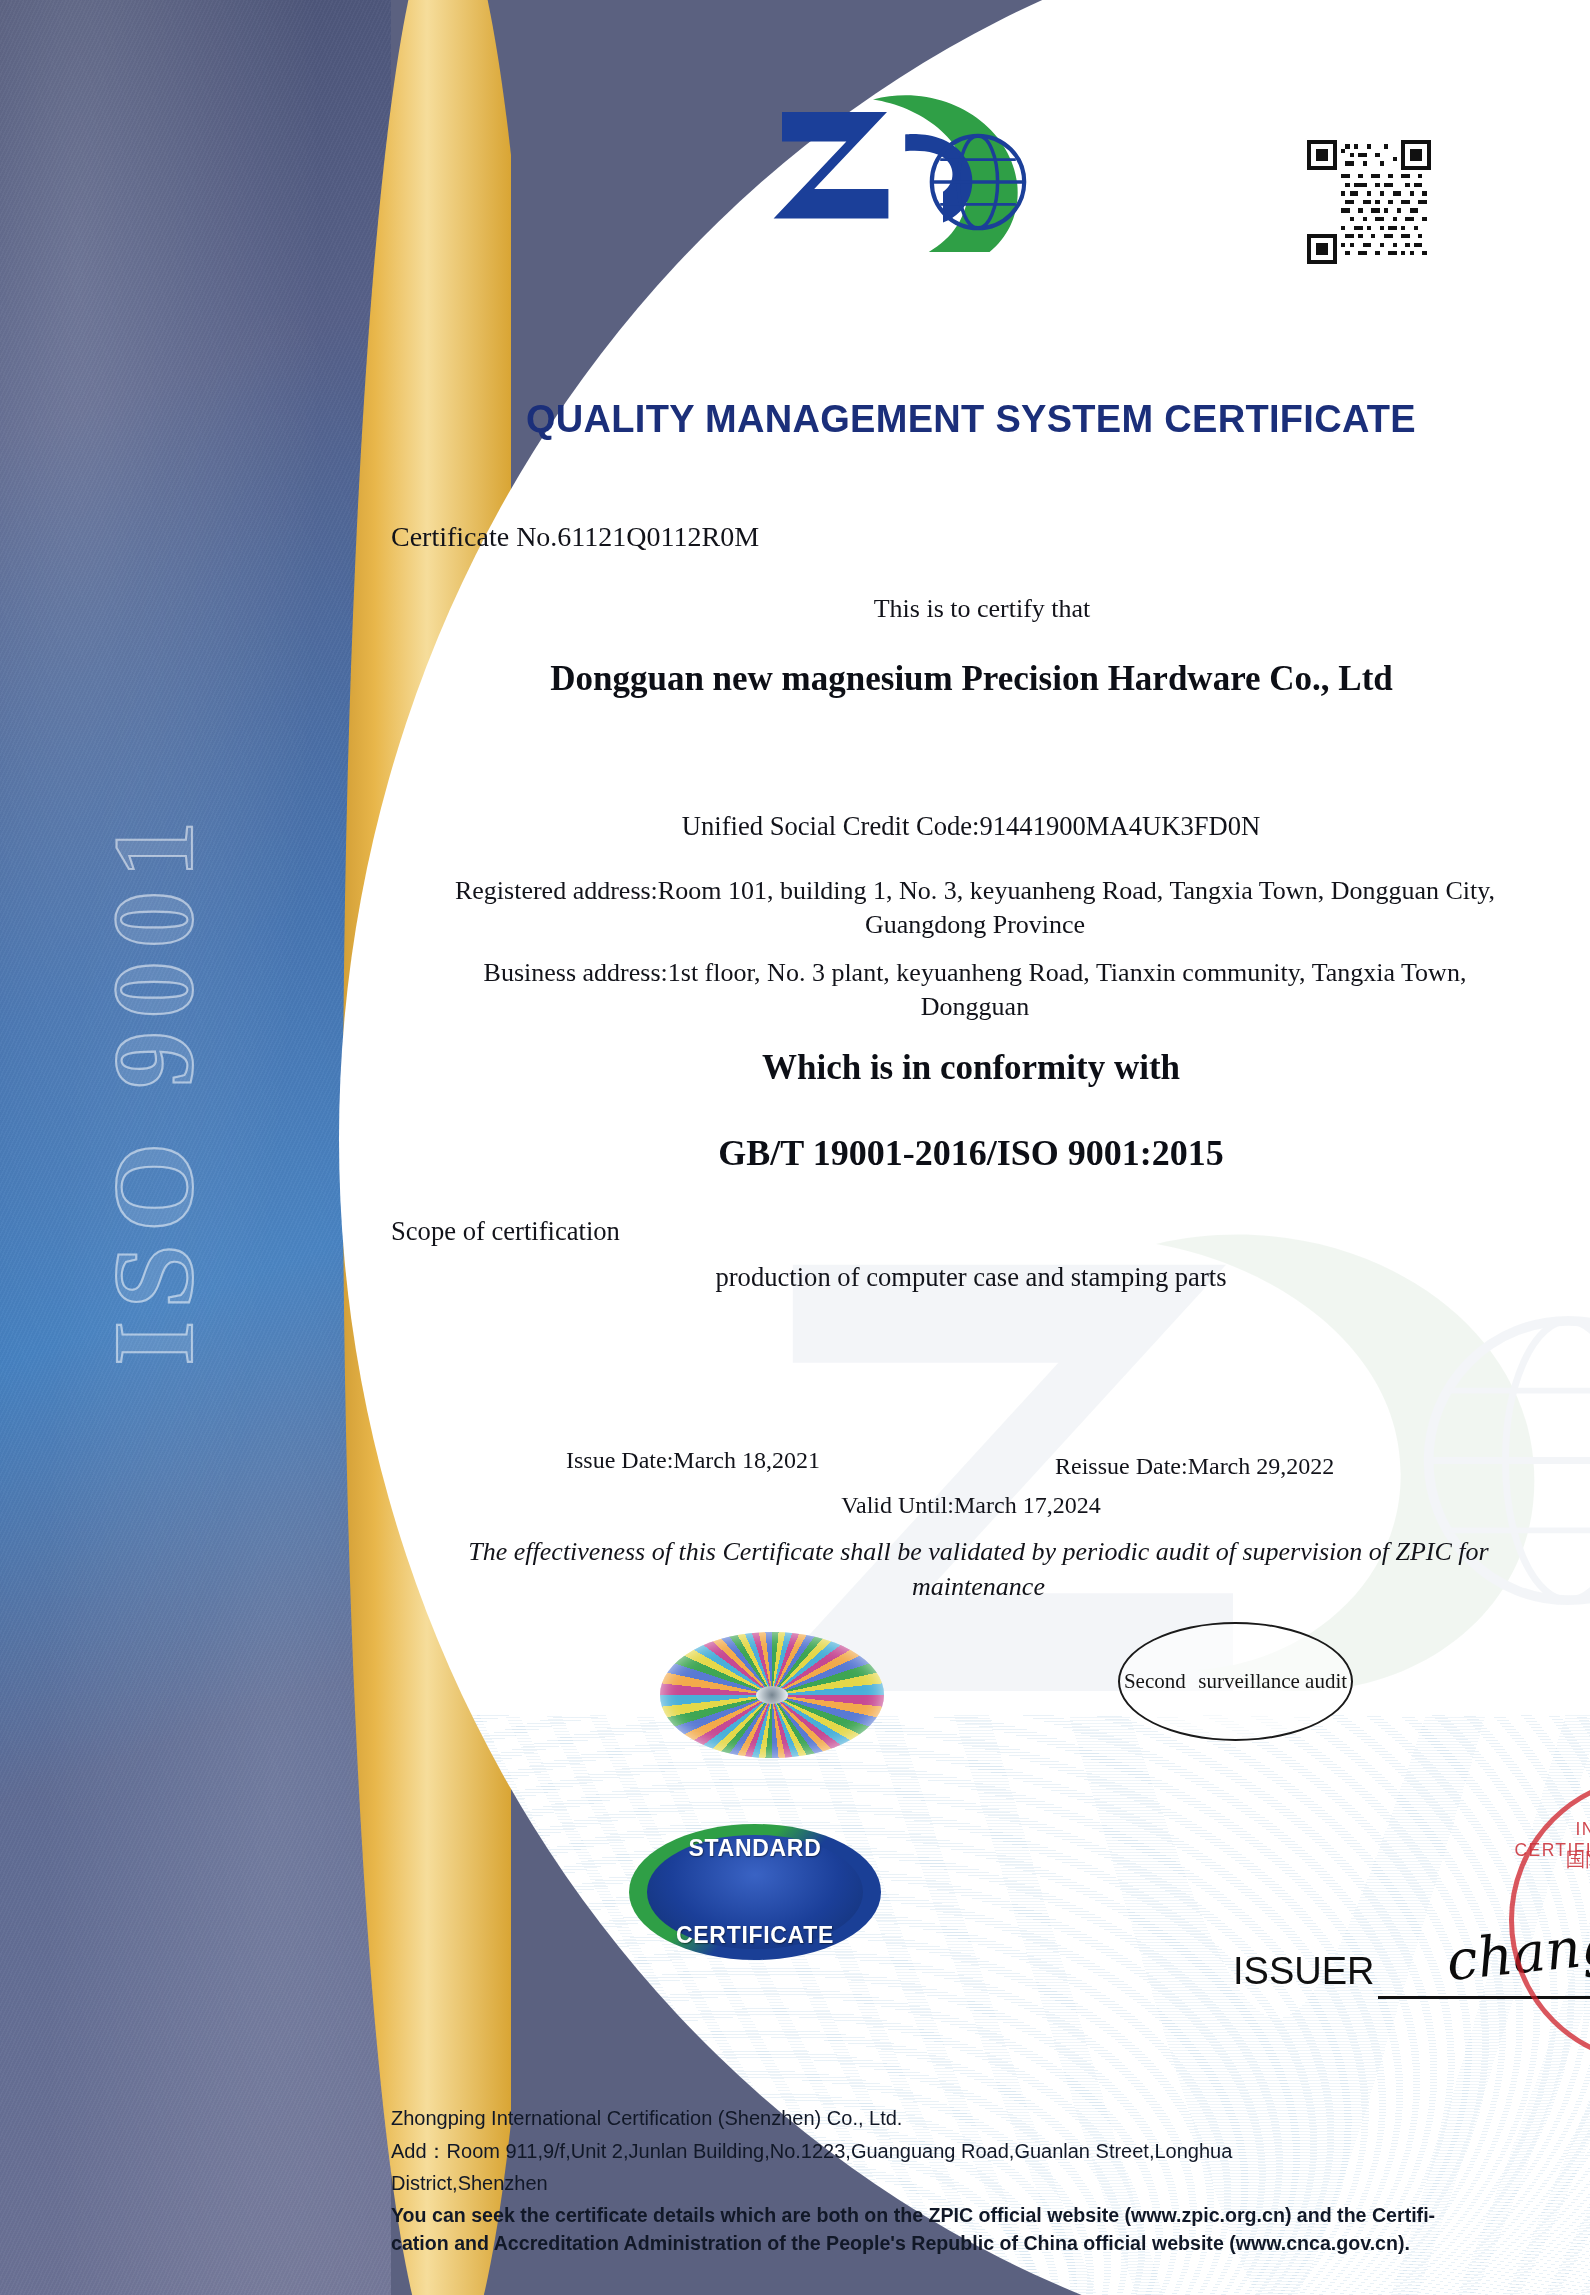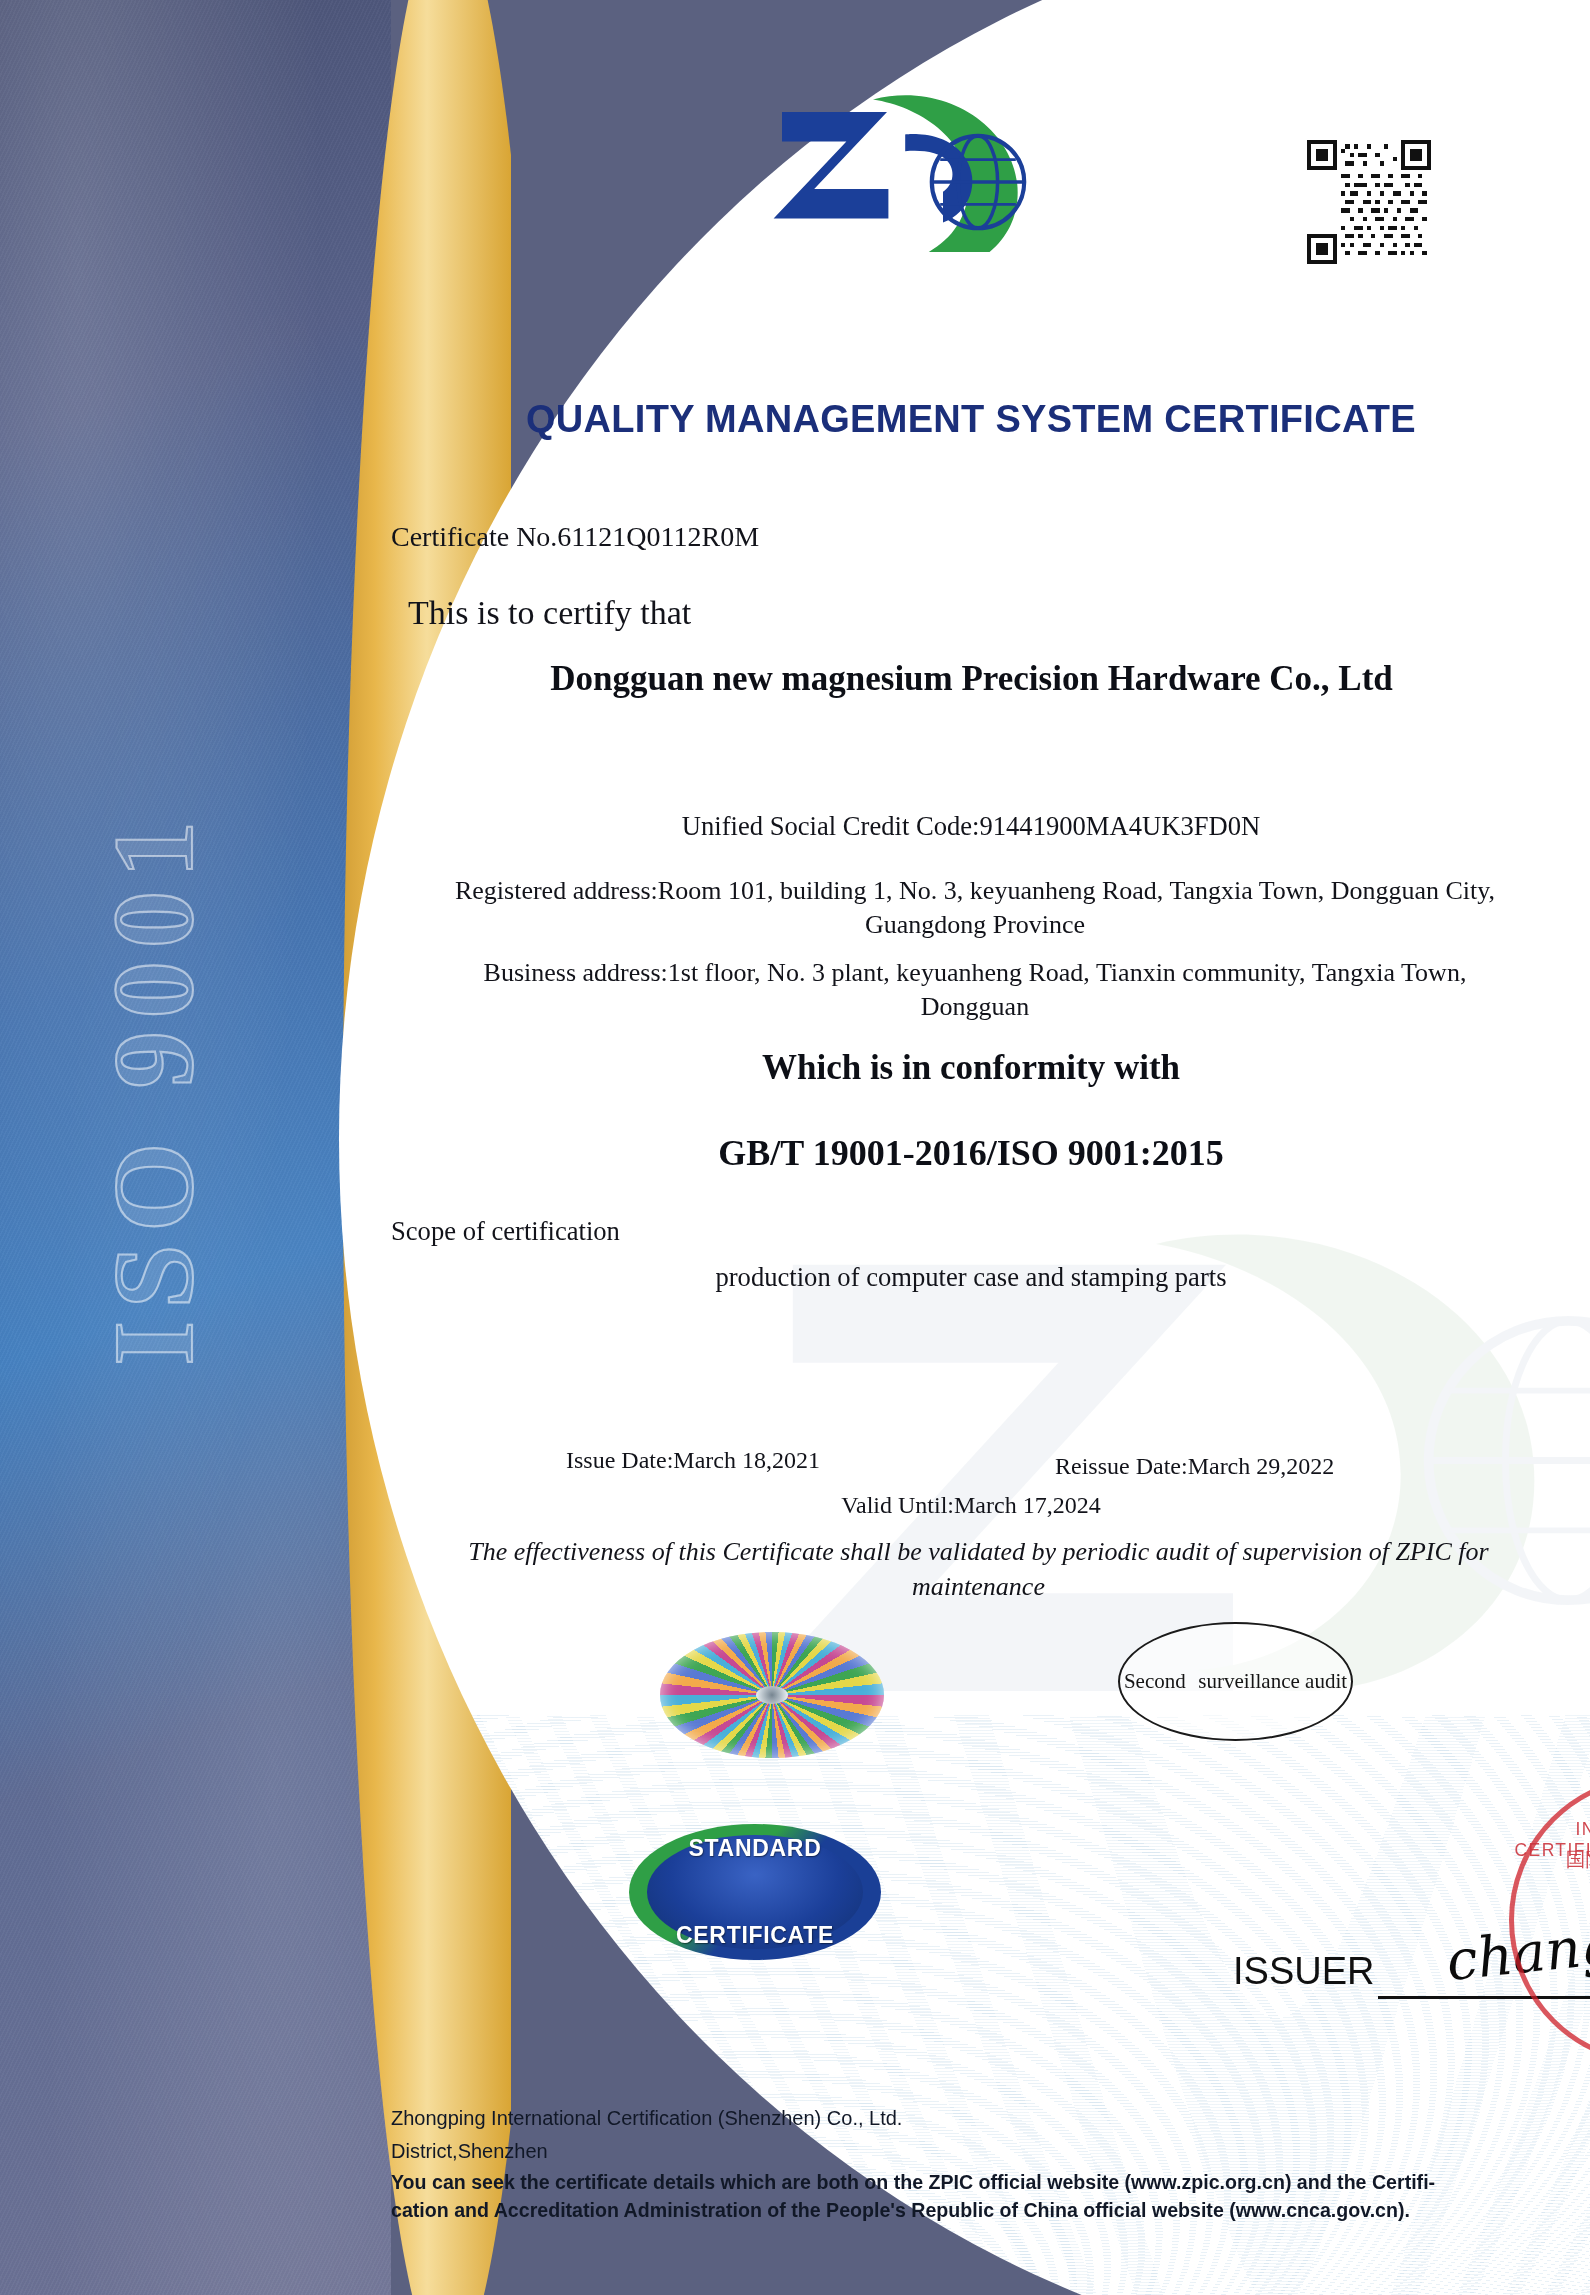--- a/index.html
+++ b/index.html
@@ -134,23 +134,24 @@
   .cert-no {
     position: absolute;
     left: 0; top: 521px;
     width: 1160px;
     text-align: left;
     font-size: 28px;
     color: #12131a;
   }
   .certify-line {
     position: absolute;
-    left: 17px; top: 594px;
-    width: 1160px;
-    font-size: 34px;
+    left: 11px; top: 594px;
+    width: 1160px;
+    text-align: center;
+    font-size: 26px;
     color: #12131a;
   }
   .company {
     position: absolute;
     left: 91px; top: 657px;
     width: 979px;
     text-align: center;
     font-size: 35px;
     font-weight: 700;
     line-height: 1.28;
@@ -543,20 +544,21 @@
 
     <div class="red-seal">
 
       <div class="seal-text-top">ZHONGPING INTERNATIONAL CERTIFICATION (SHENZHEN) CO.,LTD</div>
       <div class="seal-text-center">国际认证（深圳）有</div>
       <div class="seal-text-bottom">中平</div>
     </div>
 
     <div class="footer">
       <div class="ln">Zhongping International Certification (Shenzhen) Co., Ltd.</div>
+      <div class="ln">Add：Room 911,9/f,Unit 2,Junlan Building,No.1223,Guanguang Road,Guanlan Street,Longhua</div>
       <div class="ln">District,Shenzhen</div>
       <div class="ln small">You can seek the certificate details which are both on the ZPIC official website (www.zpic.org.cn)  and the Certifi-</div>
       <div class="ln small">cation and Accreditation Administration of the People's Republic of China official website (www.cnca.gov.cn).</div>
     </div>
 
   </div>
 </div>
 
 
 </body></html>

